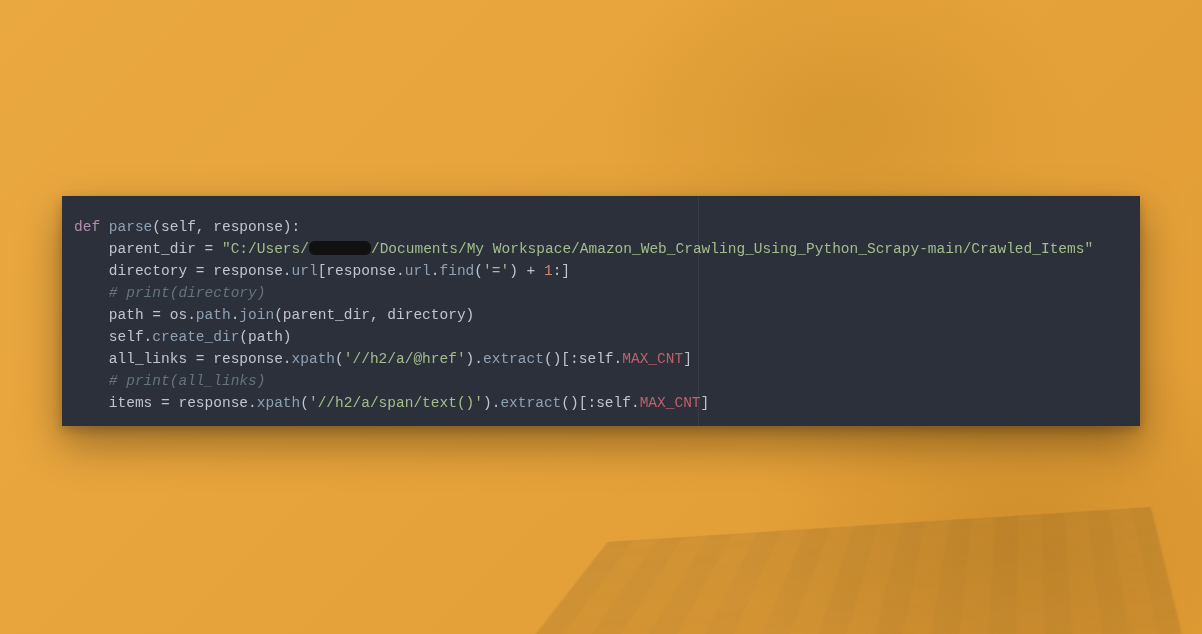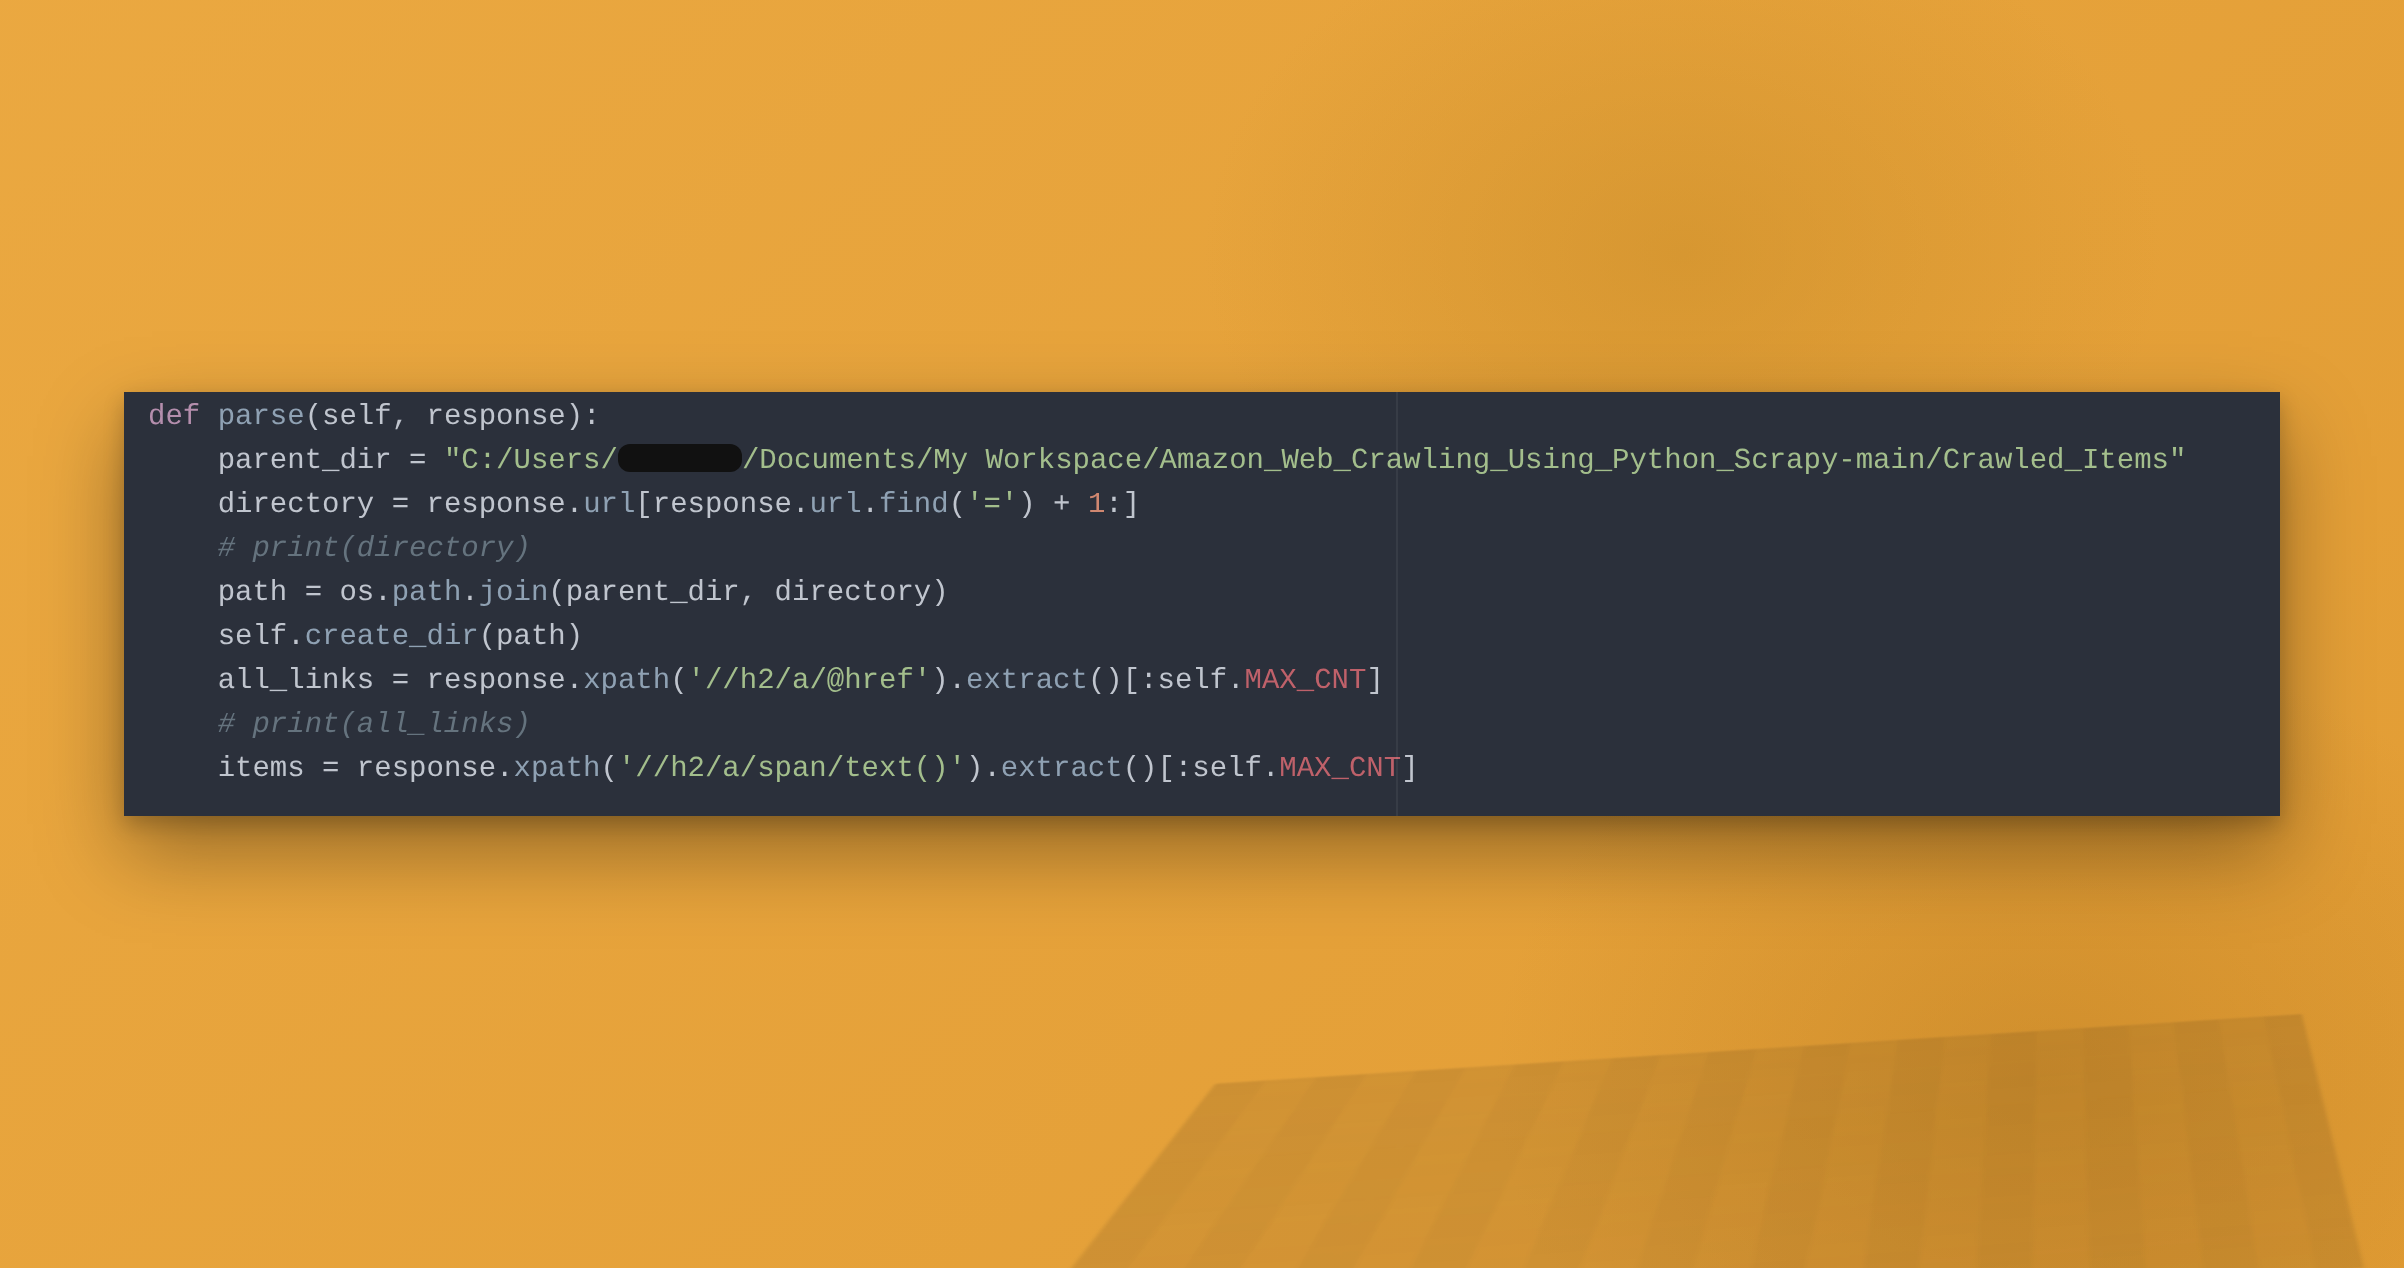--- a/index.html
+++ b/index.html
@@ -33,21 +33,21 @@
     filter: blur(1px);
     opacity: 0.55;
   }
   .code-card {
     position: absolute;
     left: 62px;
     top: 196px;
     width: 1078px;
     background: #2b303b;
     box-shadow: 0 18px 40px rgba(0,0,0,0.35), 0 4px 10px rgba(0,0,0,0.2);
-    padding: 2px 12px 12px 12px;
+    padding: 20px 12px 12px 12px;
   }
   .code-card::after {
     content: "";
     position: absolute;
     top: 0;
     bottom: 0;
     left: 636px;
     width: 1px;
     background: rgba(255,255,255,0.06);
   }

